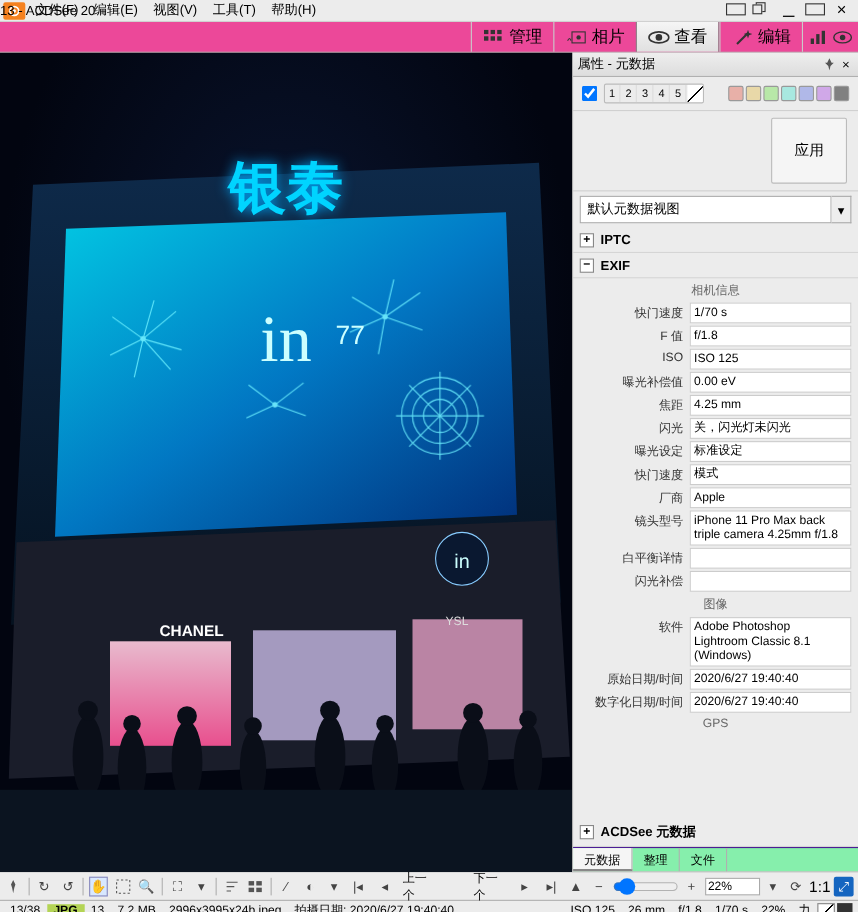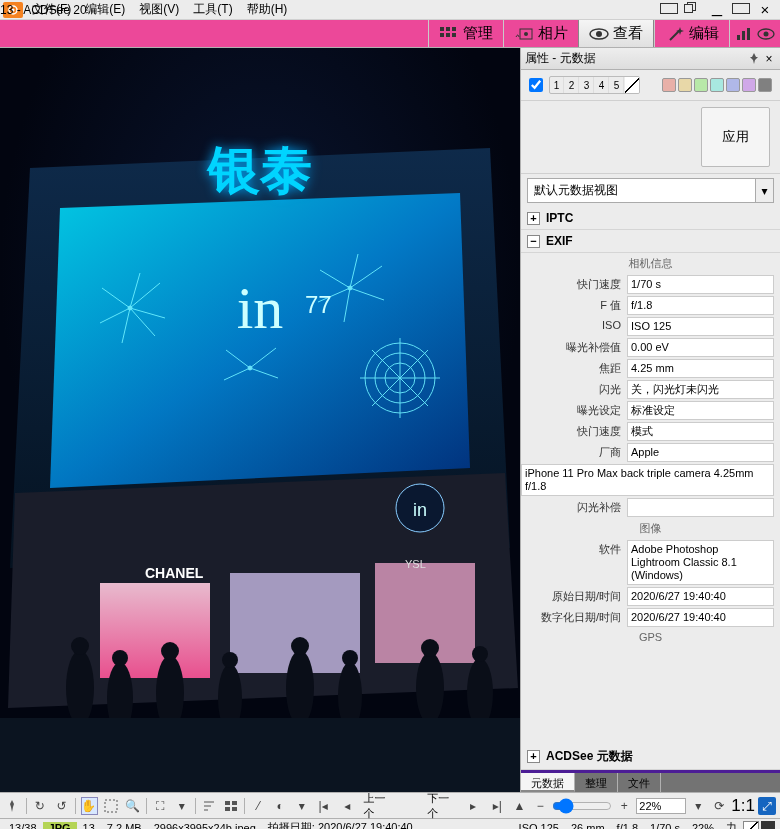--- a/index.html
+++ b/index.html
@@ -43,21 +43,21 @@
 .view-sel { margin:4px 6px; display:flex;justify-content:flex-end;}
 .view-sel .sel { flex:1; border:1px solid #aaa; padding:3px 6px; background:#fff;}
 .view-sel .arr { width:18px; border:1px solid #aaa; border-left:none; display:flex; align-items:center; justify-content:center; background:#eee;}
 .section-hdr { display:flex; align-items:center; padding:4px 6px; font-weight:bold; border-bottom:1px solid #d5d5d5; cursor:default; font-size:12px;}
 .box-pm { width:13px; height:13px; border:1px solid #888; margin-right:6px; font-size:11px; line-height:11px; text-align:center; background:#fff;}
 .meta-body { flex:1; overflow-y:auto; overflow-x:hidden;}
 .meta-sub { text-align:center; color:#666; padding:3px 16px; font-size:11px;}
 .meta-row { display:flex; align-items:stretch; min-height:20px; font-size:11px;}
 .meta-row .lbl { width:106px; text-align:right; padding:3px 6px; color:#333;}
 .meta-row .val { flex:1; border:1px solid #ccc; padding:2px 3px; margin:1px 6px 1px 0; background:#fff; min-height:18px; line-height:13px; overflow:hidden;}
-.panel-tabs { display:flex; border-top:3px solid #4c1d95; background:#737373; height:22px;}
+.panel-tabs { display:flex; border-top:1px solid #4c1d95; background:#86efac; height:22px;}
 .panel-tabs span { padding:3px 10px; border-right:1px solid #b0b0b0; cursor:default; font-size:11px;}
 .panel-tabs span.active { background:#f5f5f5; border-bottom:2px solid #888;}
 .toolbar { height:26px; background:#ececec; border-top:1px solid #b0b0b0; display:flex; align-items:center; padding:0 4px; gap:5px;}
 .toolbar .sep { width:1px; height:16px; background:#b0b0b0;}
 .tb-ico { width:18px; height:18px; display:flex; align-items:center; justify-content:center; cursor:default; color:#444;}
 .toolbar .nav { display:flex; align-items:center; gap:8px; margin:0 auto;}
 .nav-lbl { font-size:11px;}
 .zoom-sl { width:60px;}
 .zoom-box { width:50px; border:1px solid #aaa; padding:1px 2px; font-size:11px; background:#fff;}
 .tb-right { display:flex; align-items:center; gap:3px; margin-left:auto;}
@@ -336,24 +336,29 @@
           </div>
           <div class="meta-row">
             <div class="lbl">快门速度</div>
             <div class="val">模式</div>
           </div>
           <div class="meta-row">
             <div class="lbl">厂商</div>
             <div class="val">Apple</div>
           </div>
           <div class="meta-row">
+            <div class="lbl">镜头型号</div>
             <div class="val">iPhone 11 Pro Max back triple camera 4.25mm f/1.8</div>
           </div>
         </div>
       <div id="exif2">
+          <div class="meta-row">
+            <div class="lbl">白平衡详情</div>
+            <div class="val"></div>
+          </div>
           <div class="meta-row">
             <div class="lbl">闪光补偿</div>
             <div class="val"></div>
           </div>
         </div>
       <div class="meta-sub">图像</div>
       <div id="exif3">
           <div class="meta-row">
             <div class="lbl">软件</div>
             <div class="val">Adobe Photoshop Lightroom Classic 8.1 (Windows)</div>
@@ -435,21 +440,21 @@
   </div>
 
   <div class="tb-right">
     <span class="tb-ico">▲</span>
     <span class="tb-ico">−</span>
     <input type="range" class="zoom-sl" min="0" max="100" value="12" style="">
     <span class="tb-ico">+</span>
     <span class="zoom-box">22%</span>
     <span class="tb-ico">▾</span>
     <span class="tb-ico">⟳</span>
-    <span style="font-size:17px;">1:1</span>
+    <span style="font-size:14px;">1:1</span>
     <span class="tb-ico" style="background:#1565c0;color:#fff;border-radius:2px;">⤢</span>
   </div>
 </div>
 
 <div class="statusbar">
   <span>13/38</span>
   <span class="jpg-tag">JPG</span>
   <span>13</span>
   <span>7.2 MB</span>
   <span>2996x3995x24b jpeg</span>

